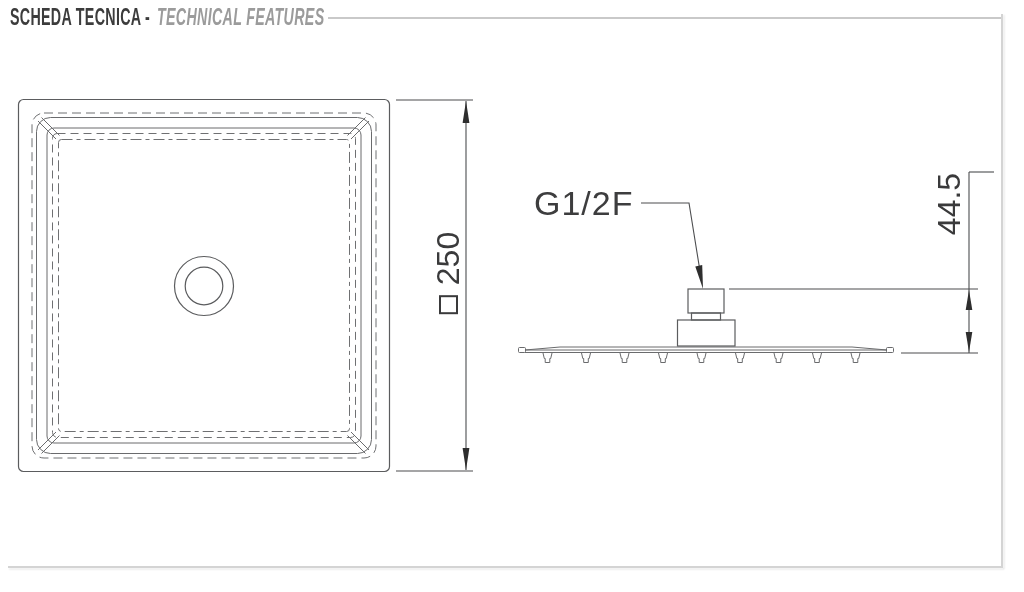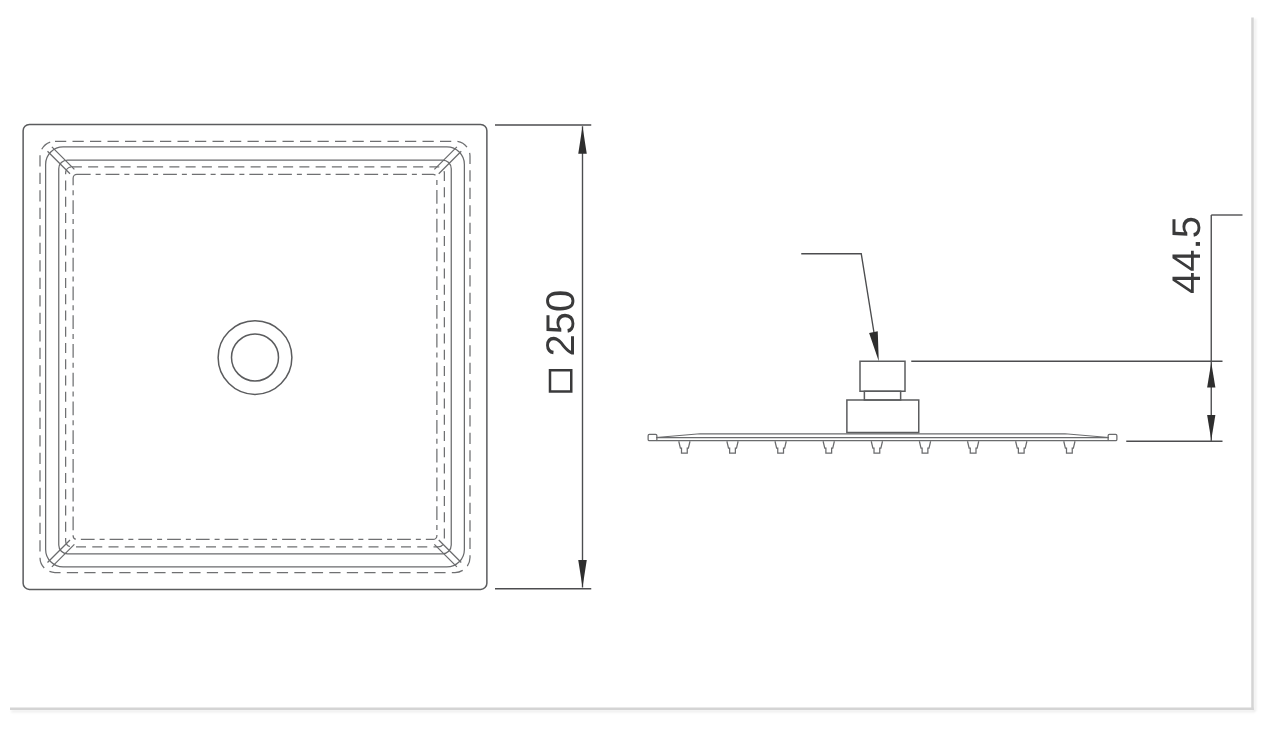--- a/index.html
+++ b/index.html
@@ -45,20 +45,27 @@
   .dim-445 { left: 949px; top: 204px; position: absolute;
     transform: translate(-50%,-50%) rotate(-90deg); }
   .sq-symbol { display: inline-block; width: 19px; height: 19px;
     border: 2.5px solid #3a3a3b; background: transparent; }
 </style>
 </head>
 <body>
 
 <div class="stage">
 
+  <div class="header">
+    <div class="header-text">
+      <span class="title-it">SCHEDA TECNICA -</span>
+      <span class="title-en">TECHNICAL FEATURES</span>
+    </div>
+    <div class="header-rule"></div>
+  </div>
 
   <div class="frame-right"></div>
   <div class="frame-bottom"></div>
 
   <svg class="drawing" width="1024" height="592" viewBox="0 0 1024 592">
 
     <g>
       <rect class="ln" x="18.5" y="99.5" width="371" height="372" rx="5"></rect>
       <rect class="dash1" x="32" y="113" width="344" height="345" rx="12"></rect>
       <rect class="lnt" x="36.5" y="117.5" width="335" height="336" rx="14"></rect>
@@ -129,20 +136,21 @@
         <line class="dim" x1="729" y1="289" x2="978" y2="289"></line>
         <line class="dim" x1="901" y1="353" x2="978" y2="353"></line>
         <line class="dim" x1="969" y1="172" x2="969" y2="353"></line>
         <line class="dim" x1="969" y1="172" x2="994" y2="172"></line>
         <polygon class="arrow" points="969,290 965.7,310 972.3,310"></polygon>
         <polygon class="arrow" points="969,352 965.7,332 972.3,332"></polygon>
       </g>
     </g>
   </svg>
 
+  <div class="draw-label g12f">G1/2F</div>
 
   <div class="dim-label dim-250">
     <span class="sq-symbol"></span>
     <span>250</span>
   </div>
 
   <div class="dim-label dim-445">
     <span>44.5</span>
   </div>
 

